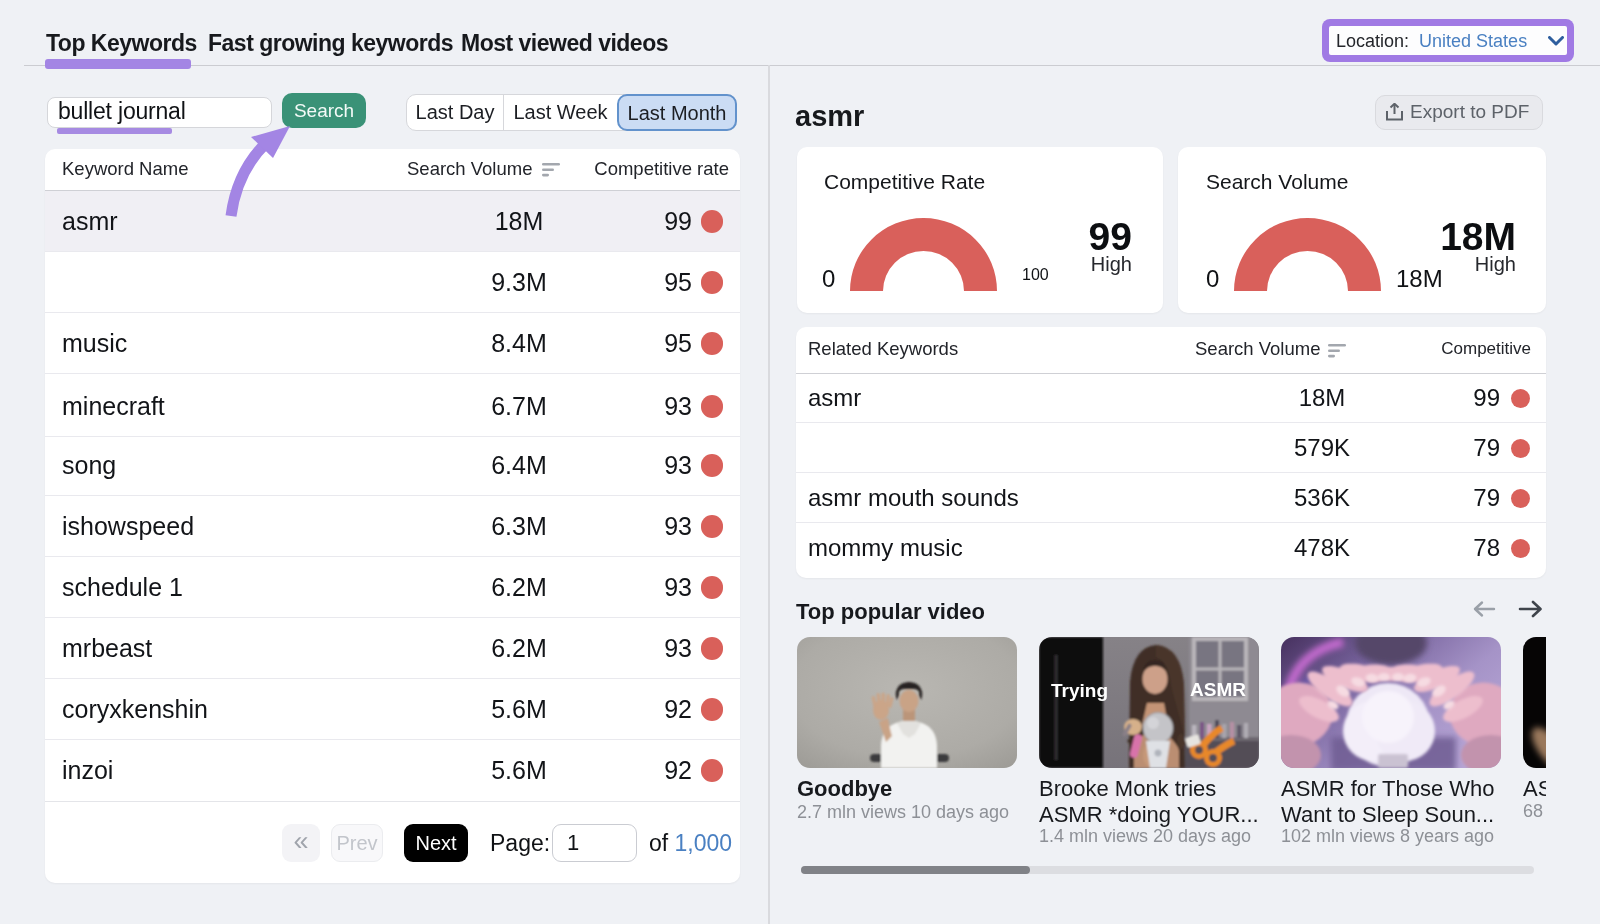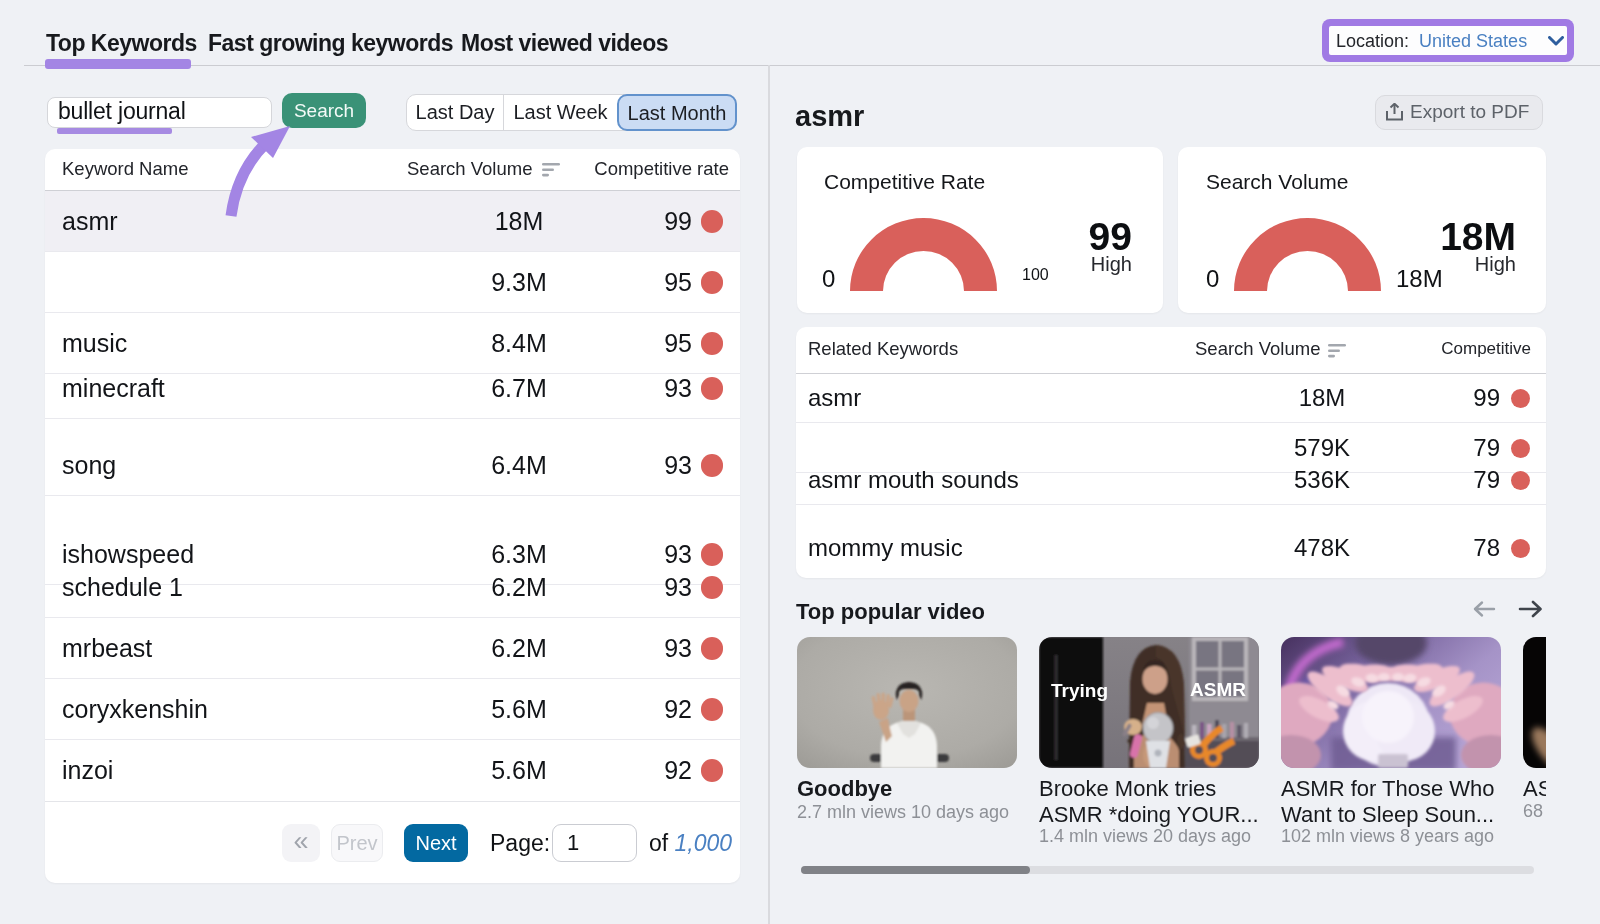--- a/index.html
+++ b/index.html
@@ -75,33 +75,33 @@
     <span class="vol">9.3M</span>
     <span class="cr">95</span>
     <span class="dot"></span>
   </div>
 <div class="krow" style="top:313px;">
     <span class="kw">music</span>
     <span class="vol">8.4M</span>
     <span class="cr">95</span>
     <span class="dot"></span>
   </div>
-<div class="krow" style="top:358px;">
+<div class="krow" style="top:376px;">
     <span class="kw">minecraft</span>
     <span class="vol">6.7M</span>
     <span class="cr">93</span>
     <span class="dot"></span>
   </div>
 <div class="krow" style="top:435px;">
     <span class="kw">song</span>
     <span class="vol">6.4M</span>
     <span class="cr">93</span>
     <span class="dot"></span>
   </div>
-<div class="krow" style="top:524px;">
+<div class="krow" style="top:496px;">
     <span class="kw">ishowspeed</span>
     <span class="vol">6.3M</span>
     <span class="cr">93</span>
     <span class="dot"></span>
   </div>
 <div class="krow" style="top:557px;">
     <span class="kw">schedule 1</span>
     <span class="vol">6.2M</span>
     <span class="cr">93</span>
     <span class="dot"></span>
@@ -121,24 +121,24 @@
 <div class="krow" style="top:740px; border-bottom:none;">
     <span class="kw">inzoi</span>
     <span class="vol">5.6M</span>
     <span class="cr">92</span>
     <span class="dot"></span>
   </div>
 
 <div class="abs" style="left:45px; top:801px; width:695px; height:1px; background:#e4e5e9;"></div>
 <div class="abs" style="left:282px; top:824px; width:38px; height:38px; background:#f3f3f6; border-radius:9px; color:#a0a4ac; font-size:27px; text-align:center; line-height:35px;">«</div>
 <div class="abs" style="left:331px; top:824px; width:52px; height:38px; background:#f8f8fa; border:1px solid #ebecef; border-radius:9px; color:#c2c5cb; font-size:20px; text-align:center; line-height:36px;">Prev</div>
-<div class="abs" style="left:404px; top:824px; width:64px; height:38px; background:#0369a1; border-radius:9px; color:#fff; font-size:20px; text-align:center; line-height:38px;">Next</div>
+<div class="abs" style="left:404px; top:824px; width:64px; height:38px; background:#000000; border-radius:9px; color:#fff; font-size:20px; text-align:center; line-height:38px;">Next</div>
 <div class="abs" style="left:490px; top:831.5px; font-size:23px; color:#101215; line-height:1;">Page:</div>
 <div class="abs" style="left:552px; top:824px; width:85px; height:38px; background:#fff; border:1.5px solid #caccd2; border-radius:9px; font-size:22px; line-height:35px; padding-left:14px; color:#101215;">1</div>
-<div class="abs" style="left:649px; top:831.5px; font-size:23px; color:#101215; line-height:1;">of <span style="color:#4a80c2;font-style:italic;">1,000</span></div>
+<div class="abs" style="left:649px; top:831.5px; font-size:23px; color:#101215; line-height:1;">of <span style="color:#4a80c2;">1,000</span></div>
 
 <div class="abs" style="left:795px; top:101.5px; font-size:29px; font-weight:700; line-height:1;">asmr</div>
 
 <div class="abs" style="left:1375px; top:95px; width:168px; height:34.5px; background:#e9eaee; border:1px solid #d9dade; border-radius:10px;"></div>
 <svg class="abs" style="left:1386px; top:103px;" width="17" height="18" viewBox="0 0 17 18">
   <path d="M8.5 1 L8.5 11" stroke="#5d6269" stroke-width="2" fill="none"></path>
   <path d="M4.5 4.5 L8.5 0.8 L12.5 4.5" stroke="#5d6269" stroke-width="2" fill="none" stroke-linejoin="round"></path>
   <path d="M1 8 L1 16.5 L16 16.5 L16 8" stroke="#5d6269" stroke-width="2" fill="none"></path>
 </svg>
 <div class="abs" style="left:1410px; top:102px; font-size:19px; color:#5d6269; line-height:1;">Export to PDF</div>
@@ -177,21 +177,21 @@
     <span class="kw">asmr</span>
     <span class="vol">18M</span>
     <span class="cr">99</span>
     <span class="dot"></span>
   </div>
 <div class="rrow" style="top:423px;">
     <span class="vol">579K</span>
     <span class="cr">79</span>
     <span class="dot"></span>
   </div>
-<div class="rrow" style="top:455px;padding-left:48px;">
+<div class="rrow" style="top:473px;padding-left:48px;">
     <span class="kw">asmr mouth sounds</span>
     <span class="vol">536K</span>
     <span class="cr">79</span>
     <span class="dot"></span>
   </div>
 <div class="rrow" style="top:523px; border-bottom:none;">
     <span class="kw">mommy music</span>
     <span class="vol">478K</span>
     <span class="cr">78</span>
     <span class="dot"></span>

